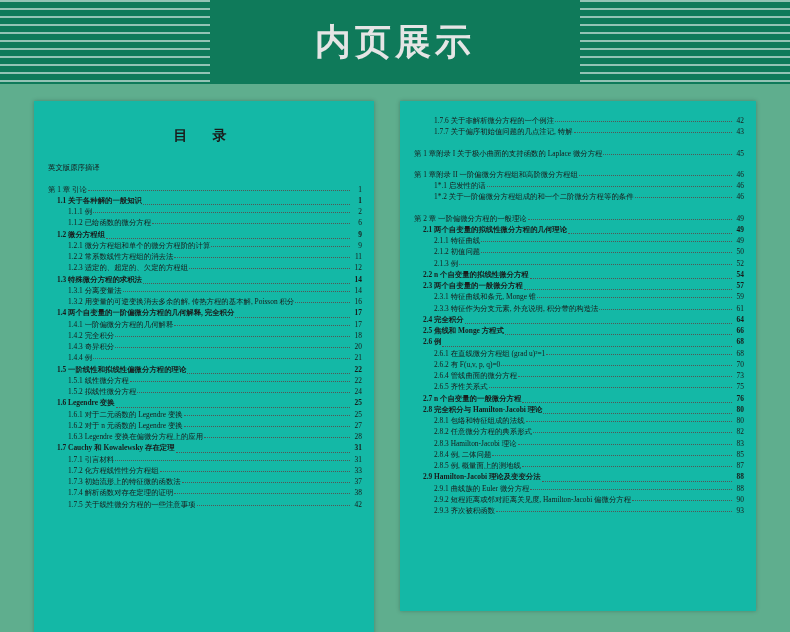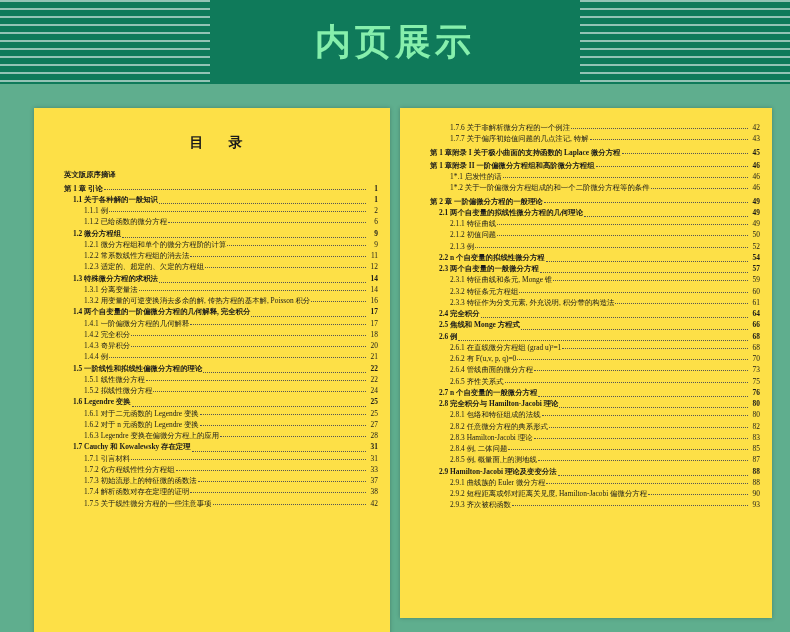--- a/index.html
+++ b/index.html
@@ -22,34 +22,33 @@
       to bottom,
       rgba(255,255,255,0.55) 0px,
       rgba(255,255,255,0.55) 2px,
       rgba(15,122,90,0) 2px,
       rgba(15,122,90,0) 8px);
   }
   .banner .stripes.right{left:580px;}
   .banner .title{
     position:absolute;left:0;top:0;width:790px;height:84px;
     display:flex;align-items:center;justify-content:center;
-    color:#86efac;font-size:36px;letter-spacing:4px;
+    color:#e5e5e5;font-size:36px;letter-spacing:4px;
     font-family:"DejaVu Serif", serif;
     font-weight:bold;
   }
   
   .spread{
     position:absolute;left:0;top:84px;width:790px;height:548px;
   }
   .page{
-    position:absolute;top:24px;
-    background:#fde047;
+    position:absolute;top:17px;
+    background:#14b8a6;
     box-shadow:0 0 4px rgba(0,0,0,0.25);
     overflow:hidden;
-    padding-left:16px;
   }
   .page.left{left:34px;width:340px;height:632px;}
   .page.right{left:400px;width:356px;height:510px;}
   .inner{
     padding:14px 12px 0 14px;
     font-size:7.4px;line-height:1.52;
     color:#1a1a1a;
   }
   .toc-title{
     text-align:center;
@@ -68,21 +67,21 @@
   .row .dots{
     flex:1 1 auto;
     margin:0 1px;
     overflow:hidden;
     position:relative;
     top:-1px;
     border-bottom:1px dotted #555;
     height:0.72em;
   }
   .row .pg{flex:0 0 auto;text-align:right;min-width:11px;}
-  .lvl0{font-weight:bold;margin-top:2px;justify-content:space-between;}
+  .lvl0{font-weight:normal;margin-top:10px;justify-content:space-between;}
   .lvl0b{font-weight:bold;align-items:flex-end;}
   .i1{padding-left:9px;}
   .i2{padding-left:20px;}
   .i0{padding-left:0px;}
 </style>
 </head>
 <body>
 
 <div class="banner">
   <div class="stripes"></div>
@@ -315,25 +314,20 @@
             <span class="txt">2.3  两个自变量的一般微分方程</span>
             <span class="dots"></span>
             <span class="pg">57</span>
           </div>
           <div class="row i2">
             <span class="txt">2.3.1  特征曲线和条元, Monge 锥</span>
             <span class="dots"></span>
             <span class="pg">59</span>
           </div>
           <div class="row i2">
-            <span class="txt">2.3.2  特征条元方程组</span>
-            <span class="dots"></span>
-            <span class="pg">60</span>
-          </div>
-          <div class="row i2">
             <span class="txt">2.3.3  特征作为分支元素, 外充说明, 积分带的构造法</span>
             <span class="dots"></span>
             <span class="pg">61</span>
           </div>
           <div class="row lvl0b i1">
             <span class="txt">2.4  完全积分</span>
             <span class="dots"></span>
             <span class="pg">64</span>
           </div>
           <div class="row lvl0b i1">

